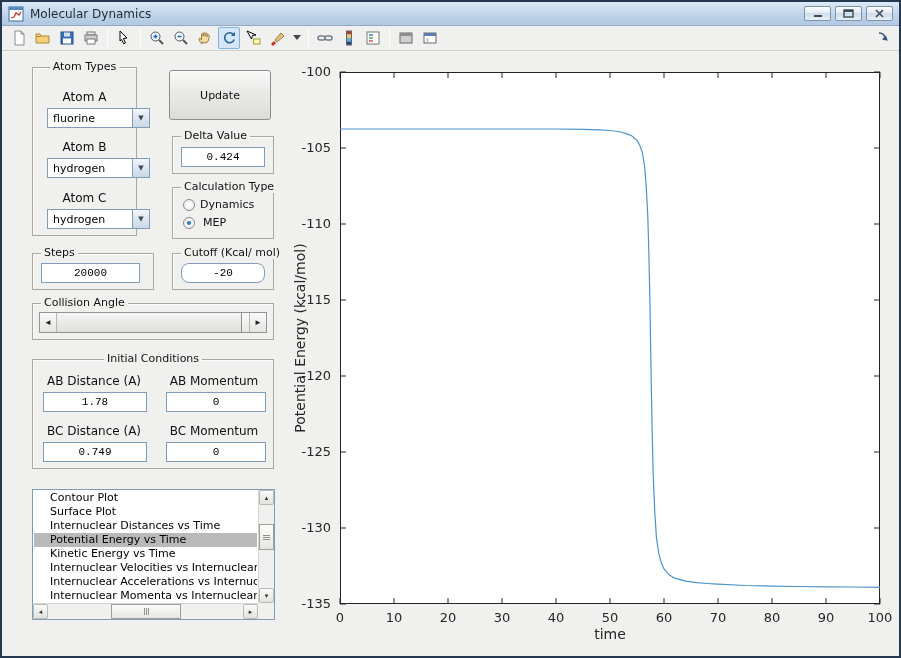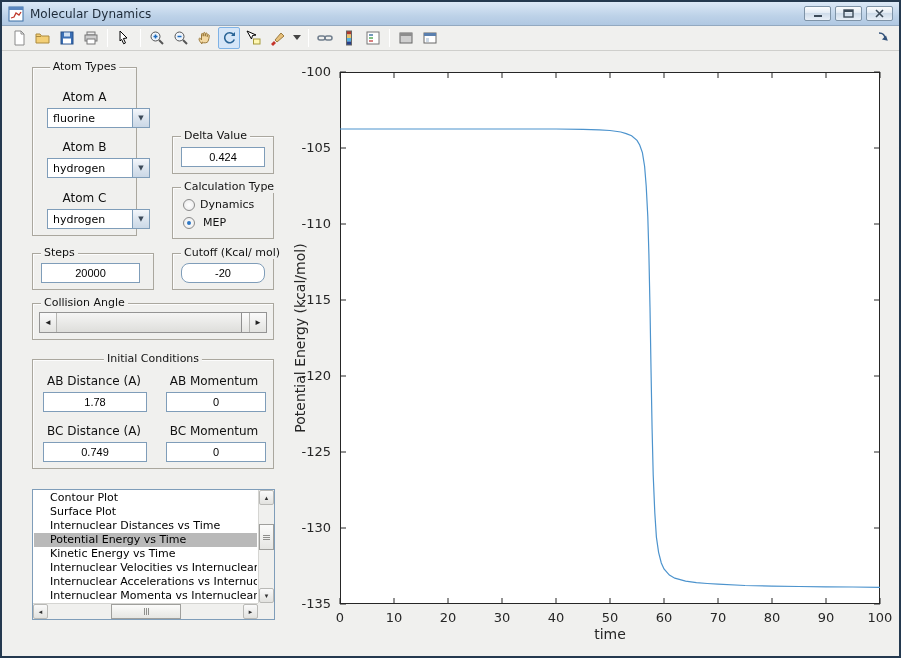--- a/index.html
+++ b/index.html
@@ -24,21 +24,21 @@
   .tbtn.narrow{width:13px;}
   .tsep{width:1px;height:18px;background:#c6c6c3;border-right:1px solid #fff;margin:0 4px;}
   .dock-arrow{position:absolute;right:7px;top:4px;width:16px;height:16px;border:none;background:transparent;padding:0;}
   
   .body{position:absolute;left:0;top:50px;right:0;bottom:0;background:#f0f0ee;}
   .group{position:absolute;border:1px solid #aaa79e;box-shadow:inset 1px 1px 0 rgba(255,255,255,.8);}
   .group-title{position:absolute;top:-8px;left:8px;background:#f0f0ee;padding:0 3px;font-size:11px;color:#111;white-space:nowrap;}
   .group-title.center{left:50%;transform:translateX(-50%);}
   .lbl{position:absolute;font-size:12px;color:#111;text-align:center;}
   .field{position:absolute;height:20px;border:1px solid #7f9db9;background:#fff;font-size:11px;
-    font-family:Liberation Sans, sans-serif;text-align:center;padding:0 2px;color:#000;}
+    font-family:Liberation Mono, monospace;text-align:center;padding:0 2px;color:#000;}
   .combo{position:absolute;height:20px;border:1px solid #7f9db9;background:#fff;display:flex;align-items:center;}
   .combo-value{flex:1;font-size:11px;padding-left:5px;white-space:nowrap;overflow:hidden;}
   .combo-arrow{width:17px;height:100%;border-left:1px solid #7f9db9;
     background:linear-gradient(#f4f7fb,#dbe4ee 55%,#cbd8e6);display:flex;align-items:center;justify-content:center;
     font-size:7px;color:#3c4a5a;}
   .big-btn{position:absolute;border:1px solid #8e8e8e;border-radius:3px;
     background:linear-gradient(#f9f9f8,#e9e9e7 45%,#dcdcd9);box-shadow:inset 0 1px 0 #fff;
     font-size:11px;color:#111;font-family:"DejaVu Sans","Liberation Sans",sans-serif;}
   .radio-row{position:absolute;display:flex;align-items:center;gap:5px;}
   .radio-dot{width:12px;height:12px;border:1px solid #8a8a8a;border-radius:50%;
@@ -243,20 +243,21 @@
         <span class="combo-value">hydrogen</span>
         <span class="combo-arrow">▼</span>
       </div>
       <span class="lbl" style="left:0;top:123px;width:100%;">Atom C</span>
       <div class="combo" style="left:14px;top:141px;width:103px;">
         <span class="combo-value">hydrogen</span>
         <span class="combo-arrow">▼</span>
       </div>
     </div>
 
+    <button class="big-btn" style="left:167px;top:18px;width:102px;height:50px;">Update</button>
 
     <div class="group" style="left:170px;top:84px;width:102px;height:38px;">
       <span class="group-title">Delta Value</span>
       <input class="field" style="left: 8px; top: 10px; width: 84px;" value="0.424">
     </div>
 
     <div class="group" style="left:170px;top:135px;width:102px;height:52px;">
       <span class="group-title">Calculation Type</span>
       <div class="radio-row" style="left:10px;top:10px;">
         <span class="radio-dot"></span>

